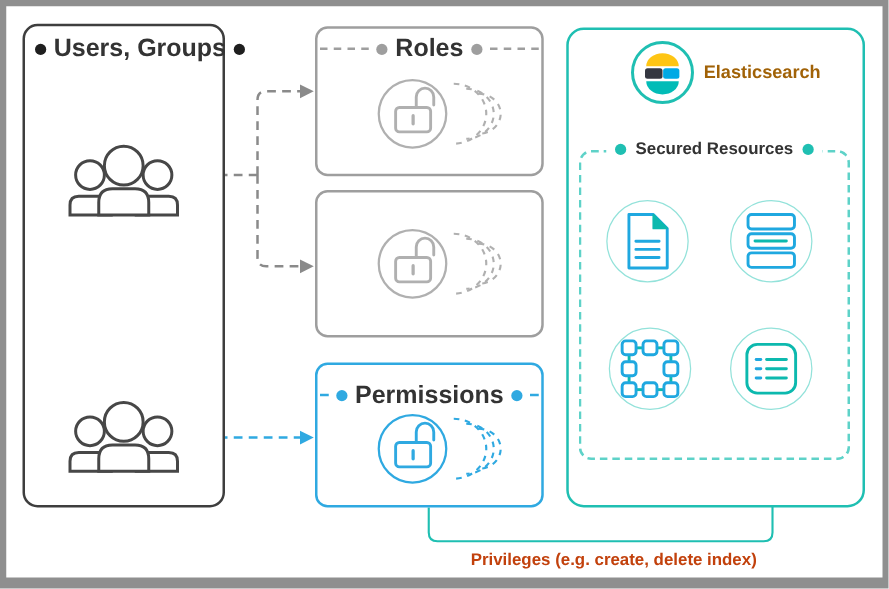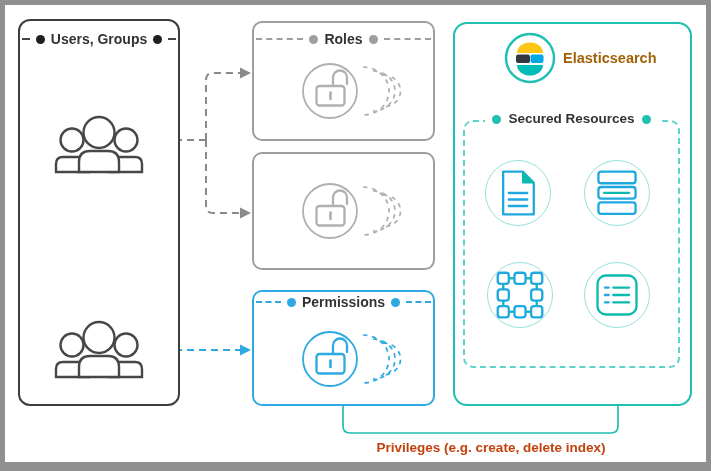--- a/index.html
+++ b/index.html
@@ -13,25 +13,25 @@
 
   .users-box{left:18px;top:19px;width:162px;height:387px;border:2px solid #3e3e3e;border-radius:12px;}
   .roles-box{left:252px;top:21px;width:183px;height:120px;border:2px solid #9e9e9e;border-radius:10px;}
   .role2-box{left:252px;top:152px;width:183px;height:118px;border:2px solid #9e9e9e;border-radius:10px;}
   .permissions-box{left:252px;top:290px;width:183px;height:116px;border:2px solid #2fa9e1;border-radius:10px;}
   .elastic-box{left:453px;top:22px;width:239px;height:384px;border:2px solid #1fbfb2;border-radius:14px;}
 
   .label-row{position:absolute;left:2px;right:2px;display:flex;align-items:center;gap:6px;height:12px;}
   .users-box .label-row{top:12px;color:#444;}
   .roles-box .label-row{top:10px;color:#9e9e9e;}
-  .permissions-box .label-row{top:4px;color:#2fa9e1;}
+  .permissions-box .label-row{top:18px;color:#2fa9e1;}
   .dash{flex:1;height:0;border-top:2px dashed currentColor;}
   .dot{width:9px;height:9px;border-radius:50%;background:currentColor;flex:0 0 auto;}
   .users-box .dot{background:#1f1f1f;}
-  .label-text{color:#333;font-size:14px;font-weight:bold;white-space:nowrap;line-height:12px;}
+  .label-text{color:#333;font-size:20px;font-weight:bold;white-space:nowrap;line-height:12px;}
 
   .group-icon{position:absolute;width:92px;height:64px;color:#474747;}
   .group-icon.g1{left:33px;top:92px;}
   .group-icon.g2{left:33px;top:297px;}
 
   .lock{position:absolute;width:104px;height:72px;left:46px;}
   .roles-box .lock{top:33px;color:#b0b0b0;}
   .role2-box .lock{top:22px;color:#b0b0b0;}
   .permissions-box .lock{top:32px;color:#2fa9e1;}
 

